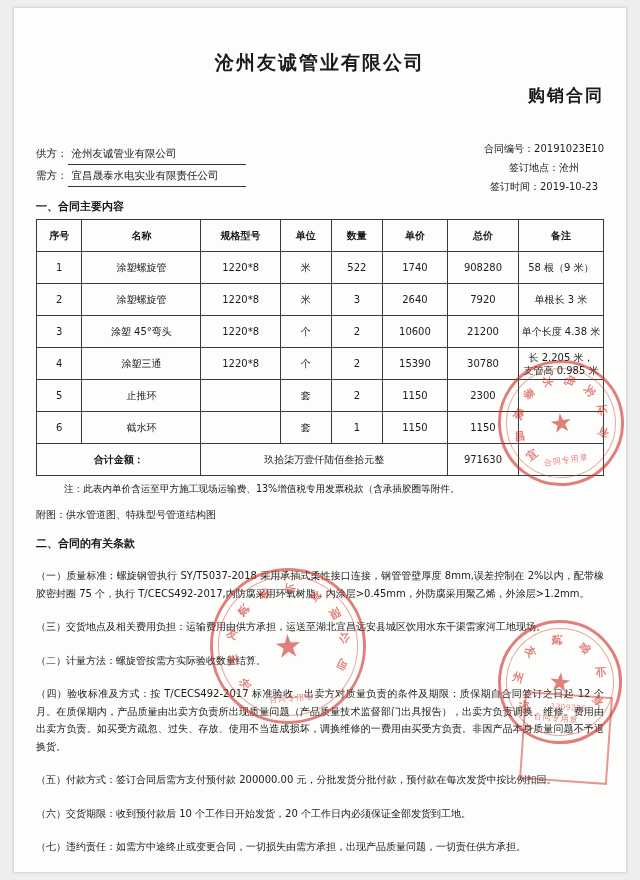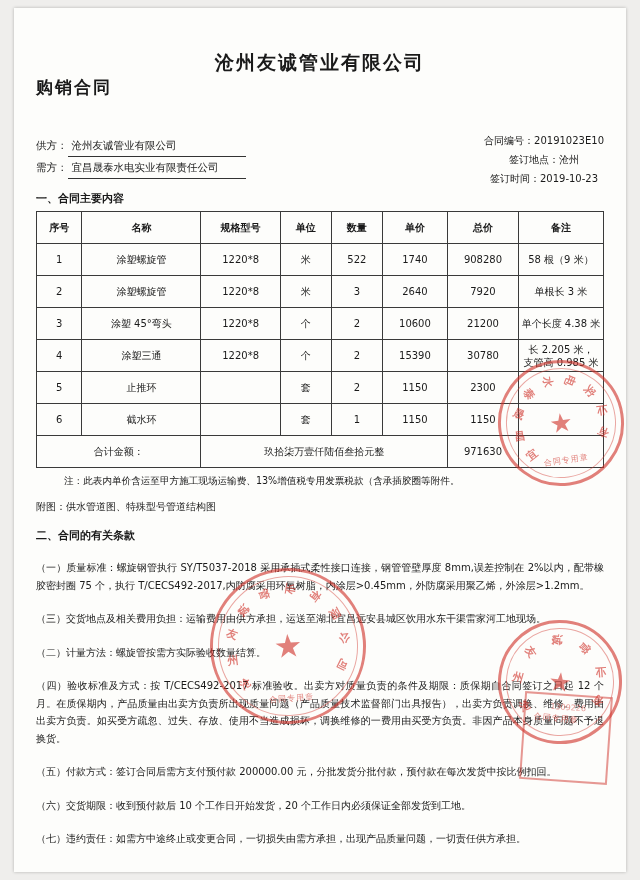--- a/index.html
+++ b/index.html
@@ -22,25 +22,25 @@
   }
   .company{
     text-align:center;
     font-size:19px;
     letter-spacing:2px;
     font-weight:bold;
     margin-top:24px;
     font-family:"DejaVu Serif","Liberation Serif",serif;
   }
   .doctitle{
-    text-align:left;
+    text-align:right;
     font-size:17px;
     letter-spacing:2px;
     font-weight:bold;
-    margin-top:0;
+    margin-top:8px;
     font-family:"DejaVu Serif","Liberation Serif",serif;
   }
   .parties{
     margin-top:36px;
     font-size:10.5px;
     position:relative;
     line-height:20px;
   }
   .party-row{white-space:nowrap;}
   .party-row .ul{
@@ -77,21 +77,21 @@
   }
   table.main th{font-weight:bold;font-size:10px;}
   .c0{width:8%;}
   .c1{width:21%;}
   .c2{width:14%;}
   .c3{width:9%;}
   .c4{width:9%;}
   .c5{width:11.5%;}
   .c6{width:12.5%;}
   .c7{width:15%;}
-  .total-label{font-weight:normal;}
+  .total-label{font-weight:bold;}
   .note{
     font-size:9.6px;
     line-height:14px;
     margin-top:6px;
     margin-left:28px;
   }
   .attach{
     font-size:10px;
     margin-top:12px;
   }

